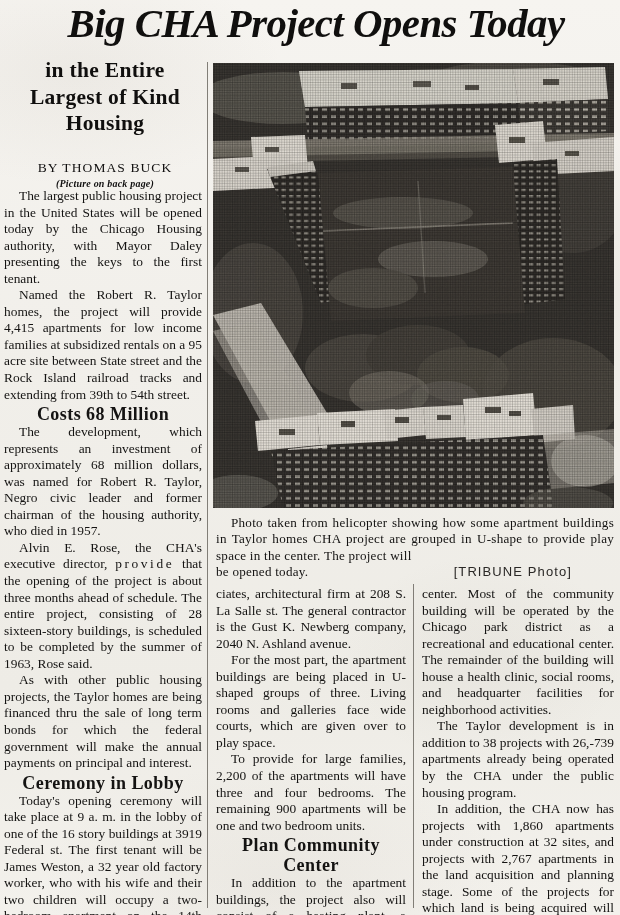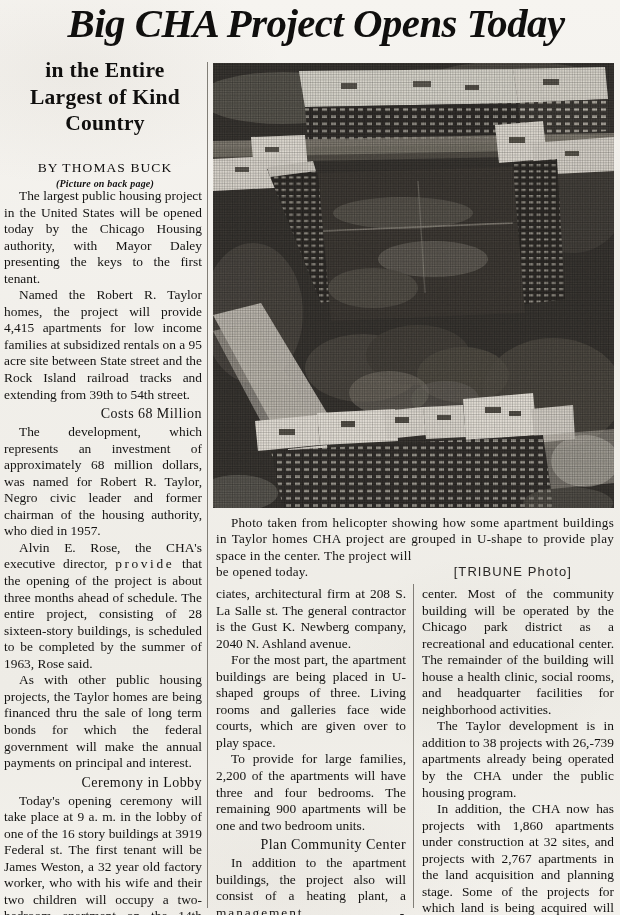--- a/index.html
+++ b/index.html
@@ -90,23 +90,23 @@
     text-align: justify;
     text-justify: inter-word;
     color: #141312;
     -webkit-hyphens: none; hyphens: none;
   }
   .col p { margin: 0; text-indent: 15px; }
   .col p.noindent { text-indent: 0; }
   .col p:last-child { text-align: justify; }
   .subhead {
     display: block;
-    text-align: right;
-    font-weight: normal;
-    font-size: 14px;
+    text-align: center;
+    font-weight: bold;
+    font-size: 18px;
     line-height: 20px;
     letter-spacing: .45px;
     text-indent: 0;
     margin: 1px 0 0 0;
   }
   .sp { letter-spacing: 2.6px; }
   .sp2 { letter-spacing: 1.9px; }
 
   #col1 { left: 4px; top: 188px; width: 198px; }
   #col2 { left: 216px; top: 586px; width: 190px; }
@@ -182,21 +182,21 @@
 
 <div id="page">
 
   <div id="paper-grain"></div>
 
   <div id="headline">Big CHA Project Opens Today</div>
 
   <div id="deck">
     <span class="deck-line">in the Entire</span>
     <span class="deck-line">Largest of Kind</span>
-    <span class="deck-line">Country</span>
+    <span class="deck-line">Housing</span>
   </div>
 
   <div id="byline">
     <span class="byline-name">BY THOMAS BUCK</span>
     <span class="byline-note">(Picture on back page)</span>
   </div>
 
   <div class="vrule" id="rule-1"></div>
   <div class="vrule" id="rule-2"></div>
 

